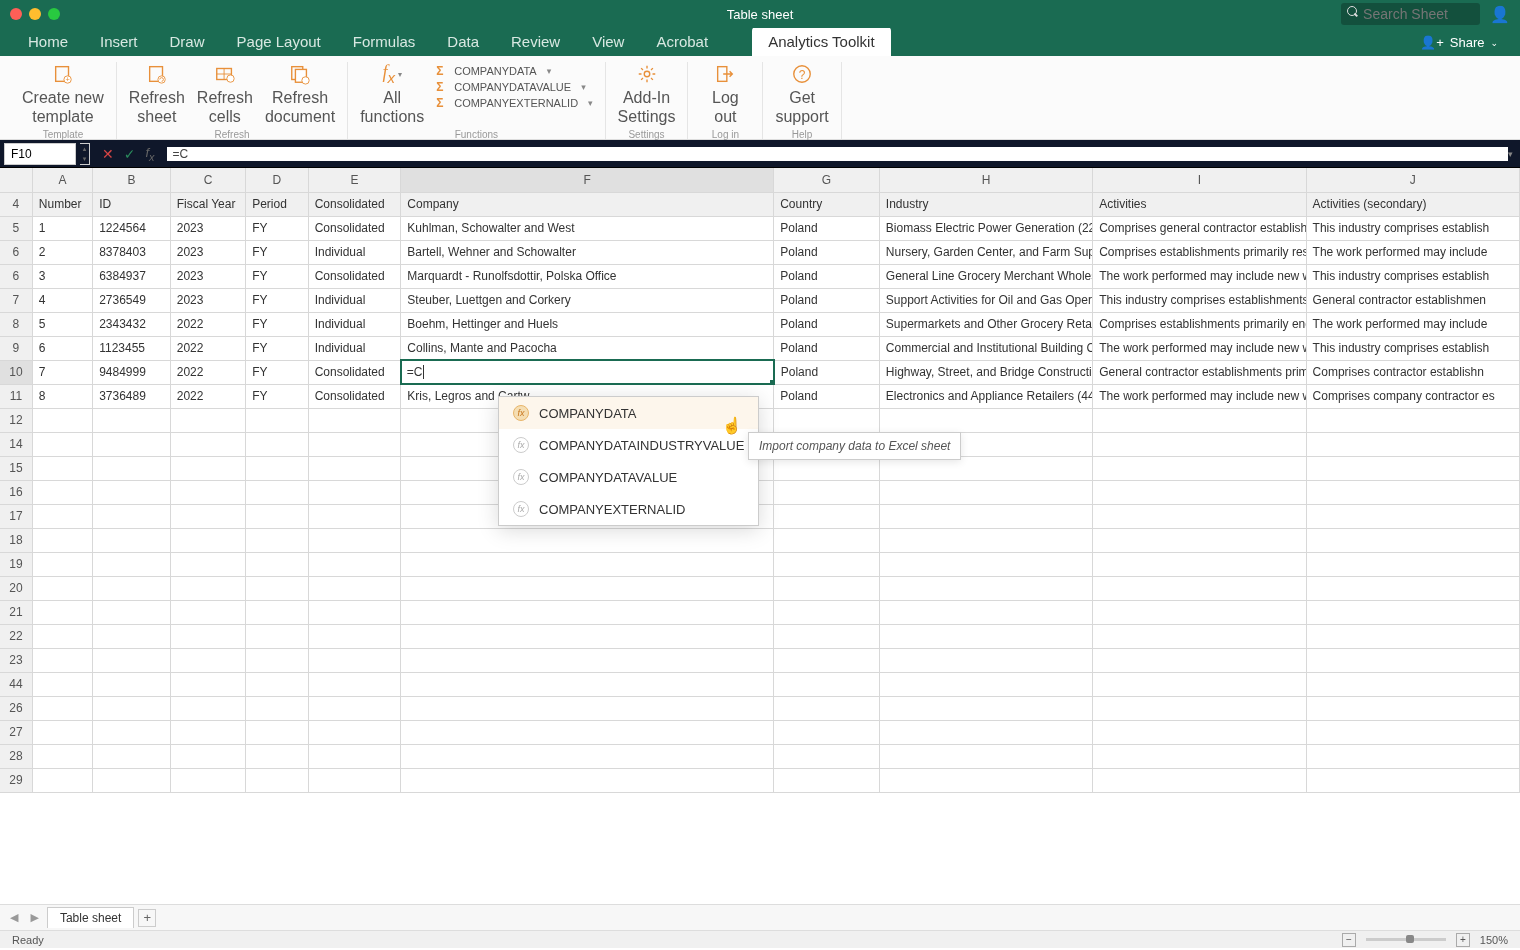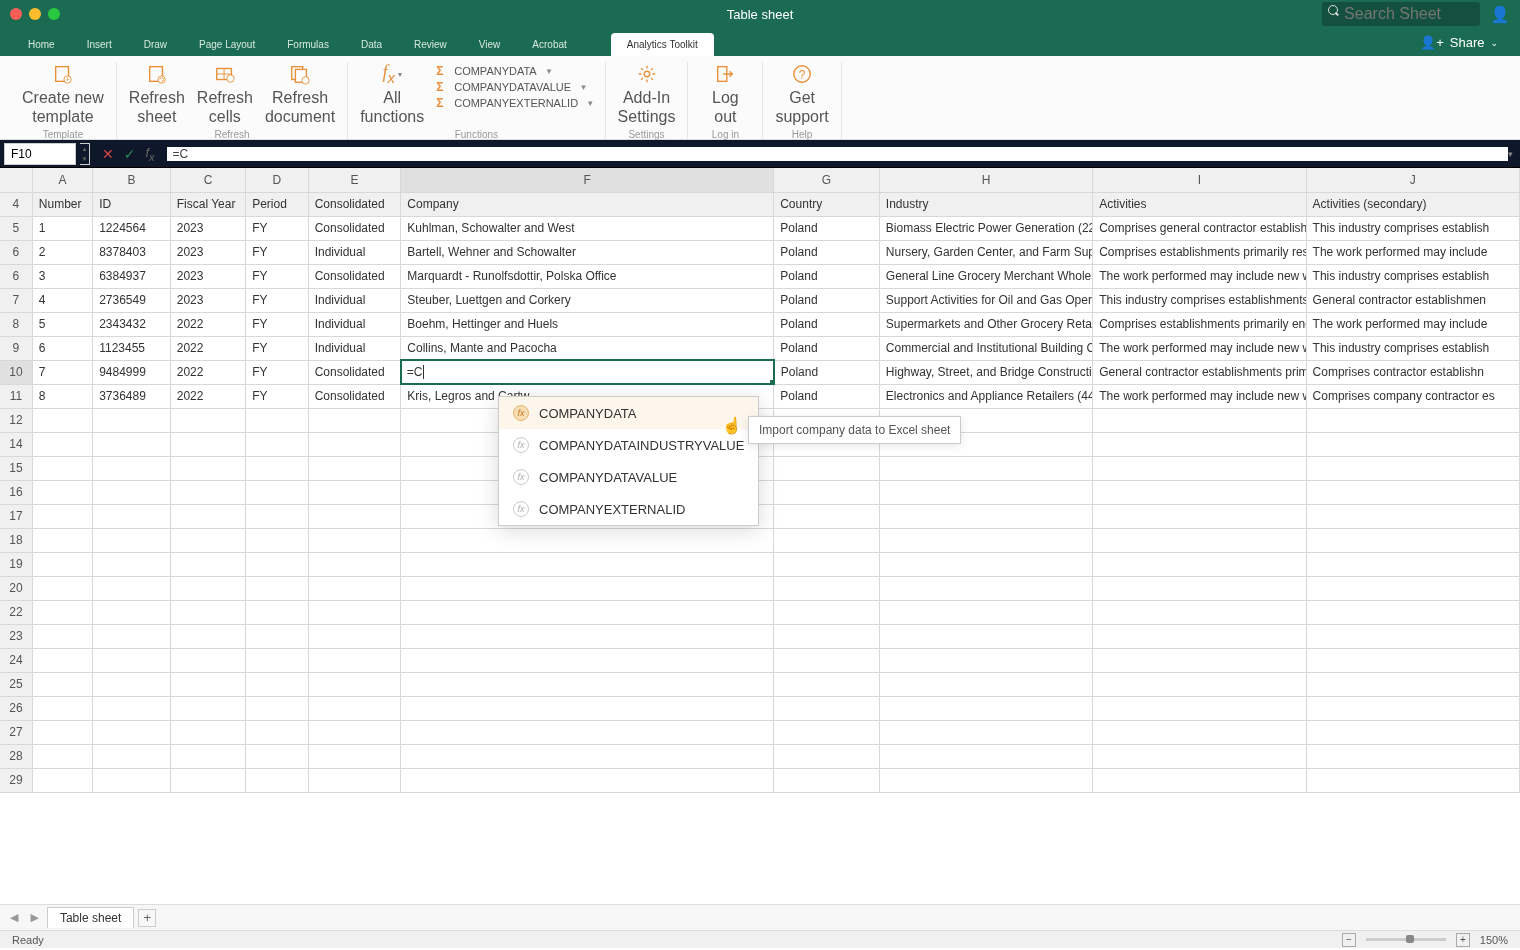--- a/index.html
+++ b/index.html
@@ -3,26 +3,26 @@
 <meta charset="utf-8">
 <style>
 * { margin:0; padding:0; box-sizing:border-box; font-family:-apple-system,BlinkMacSystemFont,"Segoe UI",sans-serif; }
 body { background:#fff; font-size:13px; color:#333; overflow:hidden; }
 .titlebar { height:28px; background:#1a6b52; display:flex; align-items:center; padding:0 10px; position:relative; }
 .traffic { display:flex; gap:7px; }
 .traffic span { width:12px; height:12px; border-radius:50%; display:inline-block; }
 .tl-close{background:#ff5f57;} .tl-min{background:#ffbd2e;} .tl-max{background:#28c940;}
 .title { position:absolute; left:50%; transform:translateX(-50%); color:#fff; font-size:13px; font-weight:500; }
 .tb-right { margin-left:auto; display:flex; align-items:center; gap:10px; }
-.search-sheet { background:rgba(0,0,0,0.25); border:none; color:#ddd; font-size:16px; padding:3px 6px 3px 22px; border-radius:3px; width:158px; }
+.search-sheet { background:rgba(0,0,0,0.25); border:none; color:#ddd; font-size:14px; padding:3px 6px 3px 22px; border-radius:3px; width:139px; }
 .tb-right .si { position:relative; }
 .tb-right .si::before { content:''; position:absolute; left:6px; top:3px; width:8px; height:8px; border:1.5px solid #ddd; border-radius:50%; }
 .tb-right .si::after { content:''; position:absolute; left:13px; top:11px; width:4px; height:1.5px; background:#ddd; transform:rotate(45deg); }
 .tab-strip { height:28px; background:#1a6b52; display:flex; align-items:flex-end; padding:0 12px; }
-.mtab { color:#d8e8e2; font-size:10px; padding:6px 16px; cursor:pointer;text-align:right; }
+.mtab { color:#d8e8e2; font-size:15px; padding:6px 16px; cursor:pointer;text-align:right; }
 .mtab.active { background:#fff; color:#333; border-radius:4px 4px 0 0;margin-left:28px; }
 .share-area { margin-left:auto; color:#fff; display:flex; align-items:center; gap:6px; padding:6px 10px; }
 .ribbon { height:84px; background:#fbfbfb; border-bottom:1px solid #ddd; display:flex; padding:6px 10px 0; }
 .rgroup { display:flex; flex-direction:column; align-items:center; border-right:1px solid #e5e5e5; padding:0 12px; }
 .rgroup-items { display:flex; gap:12px; flex:1; align-items:flex-start; }
 .ritem { display:flex; flex-direction:column; align-items:center; gap:2px; cursor:pointer; min-width:50px; }
 .ritem .ico { width:24px; height:24px; display:flex; align-items:center; justify-content:center; color:#e8903a; font-size:18px; }
 .ritem .lbl { font-size:16px; color:#555; text-align:center; line-height:1.2; }
 .rgroup-label { font-size:10px; color:#999; padding:3px 0; }
 .func-list { display:flex; flex-direction:column; gap:2px; font-size:11px; color:#555; padding-top:2px; }
@@ -489,20 +489,33 @@
           <td></td>
           <td></td>
           <td></td>
           <td></td>
           <td></td>
           <td></td>
           <td></td>
           <td></td>
         </tr>
         <tr>
+          <th class="row">21</th>
+          <td></td>
+          <td></td>
+          <td></td>
+          <td></td>
+          <td></td>
+          <td></td>
+          <td></td>
+          <td></td>
+          <td></td>
+          <td></td>
+        </tr>
+        <tr>
           <th class="row">22</th>
           <td></td>
           <td></td>
           <td></td>
           <td></td>
           <td></td>
           <td></td>
           <td></td>
           <td></td>
           <td></td>
@@ -515,34 +528,21 @@
           <td></td>
           <td></td>
           <td></td>
           <td></td>
           <td></td>
           <td></td>
           <td></td>
           <td></td>
         </tr>
         <tr>
-          <th class="row">24</th>
-          <td></td>
-          <td></td>
-          <td></td>
-          <td></td>
-          <td></td>
-          <td></td>
-          <td></td>
-          <td></td>
-          <td></td>
-          <td></td>
-        </tr>
-        <tr>
-          <th class="row">25</th>
+          <th class="row">44</th>
           <td></td>
           <td></td>
           <td></td>
           <td></td>
           <td></td>
           <td></td>
           <td></td>
           <td></td>
           <td></td>
           <td></td>
@@ -613,21 +613,21 @@
       </div>
       <div class="ac-item">
         <span class="ac-fx">fx</span>
         <span>COMPANYDATAVALUE</span>
       </div>
       <div class="ac-item">
         <span class="ac-fx">fx</span>
         <span>COMPANYEXTERNALID</span>
       </div>
     </div>
-  <div class="tooltip-box" id="ac-tip" style="left:748px; top:248px;">Import company data to Excel sheet</div>
+  <div class="tooltip-box" id="ac-tip" style="left:748px; top:264px;font-style:italic;">Import company data to Excel sheet</div>
   <span class="cursor-hand" style="left:722px; top:248px;">☝</span>
 </div>
 
 <div class="sheet-tabs">
   <span class="st-nav">◀</span>
   <span class="st-nav">▶</span>
   <div class="sheet-tab">Table sheet</div>
   <div class="sheet-add">+</div>
 </div>
 

